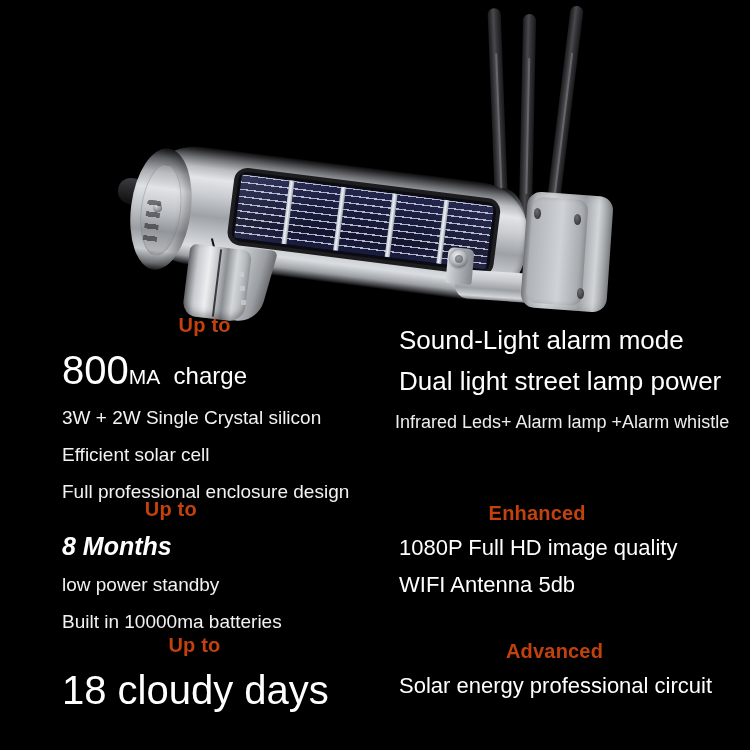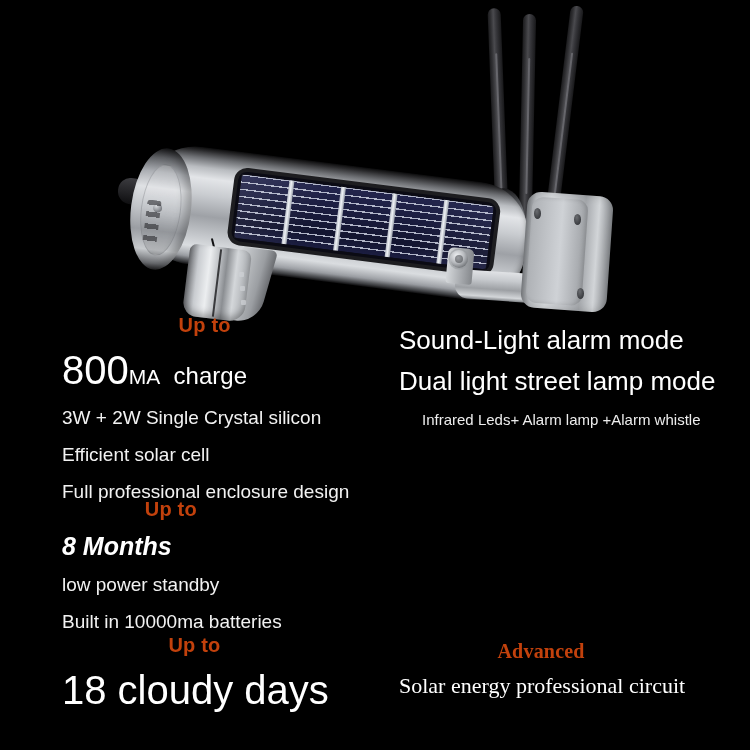--- a/index.html
+++ b/index.html
@@ -355,37 +355,36 @@
   .unit-md  { font-size: 24px; }
   .subline {
     color: #f2f2f2;
     font-size: 19px;
     line-height: 1.33;
     margin: 12px;
     white-space: nowrap;
   }
   .subline-sm {
     color: #ededed;
-    font-size: 15px;
+    font-size: 18px;
     line-height: 1.62;
     margin: 0;
     white-space: nowrap;
-    text-align: center;
   }
   .indent { margin-left: 14px; }
   .indent-sm { margin-left: 10px; }
   .gap-top { margin-top: 7px; }
 
   
   #block-charge    { left: 48px;  top: 314px; }
   #block-months    { left: 48px;  top: 498px; }
   #block-cloudy    { left: 48px;  top: 634px; }
   #block-dualcore  { left: 385px; top: 314px; }
   #block-enhanced  { left: 385px; top: 502px; }
-  #block-advanced  { left: 385px; top: 640px; font-family: Liberation Serif, serif; }
+  #block-advanced  { left: 385px; top: 640px; }
 </style>
 </head>
 <body>
 
 <div id="page">
 
   <div id="product">
 
     <div class="antenna" id="antenna-1"></div>
     <div class="antenna" id="antenna-2"></div>
@@ -451,23 +450,28 @@
     <p class="subline indent">Built in 10000ma batteries</p>
   </div>
 
   <div class="feature-block" id="block-cloudy">
     <p class="eyebrow">Up to</p>
     <p class="headline headline-xl indent">18 cloudy days</p>
   </div>
 
   <div class="feature-block" id="block-dualcore">
     <p class="headline headline-lg indent">Sound-Light alarm mode</p>
-    <p class="headline headline-lg indent">Dual light street lamp mode</p>
+    <p class="headline headline-lg indent">Dual light street lamp power</p>
     <p class="subline-sm indent-sm gap-top">Infrared Leds+ Alarm lamp +Alarm whistle</p>
   </div>
 
+  <div class="feature-block" id="block-enhanced">
+    <p class="eyebrow">Enhanced</p>
+    <p class="headline headline-md indent">1080P Full HD image quality</p>
+    <p class="headline headline-md indent">WIFI Antenna 5db</p>
+  </div>
 
   <div class="feature-block" id="block-advanced">
     <p class="eyebrow">Advanced</p>
     <p class="headline headline-md indent">Solar energy professional circuit</p>
   </div>
 
 </div>
 
 </body></html>

